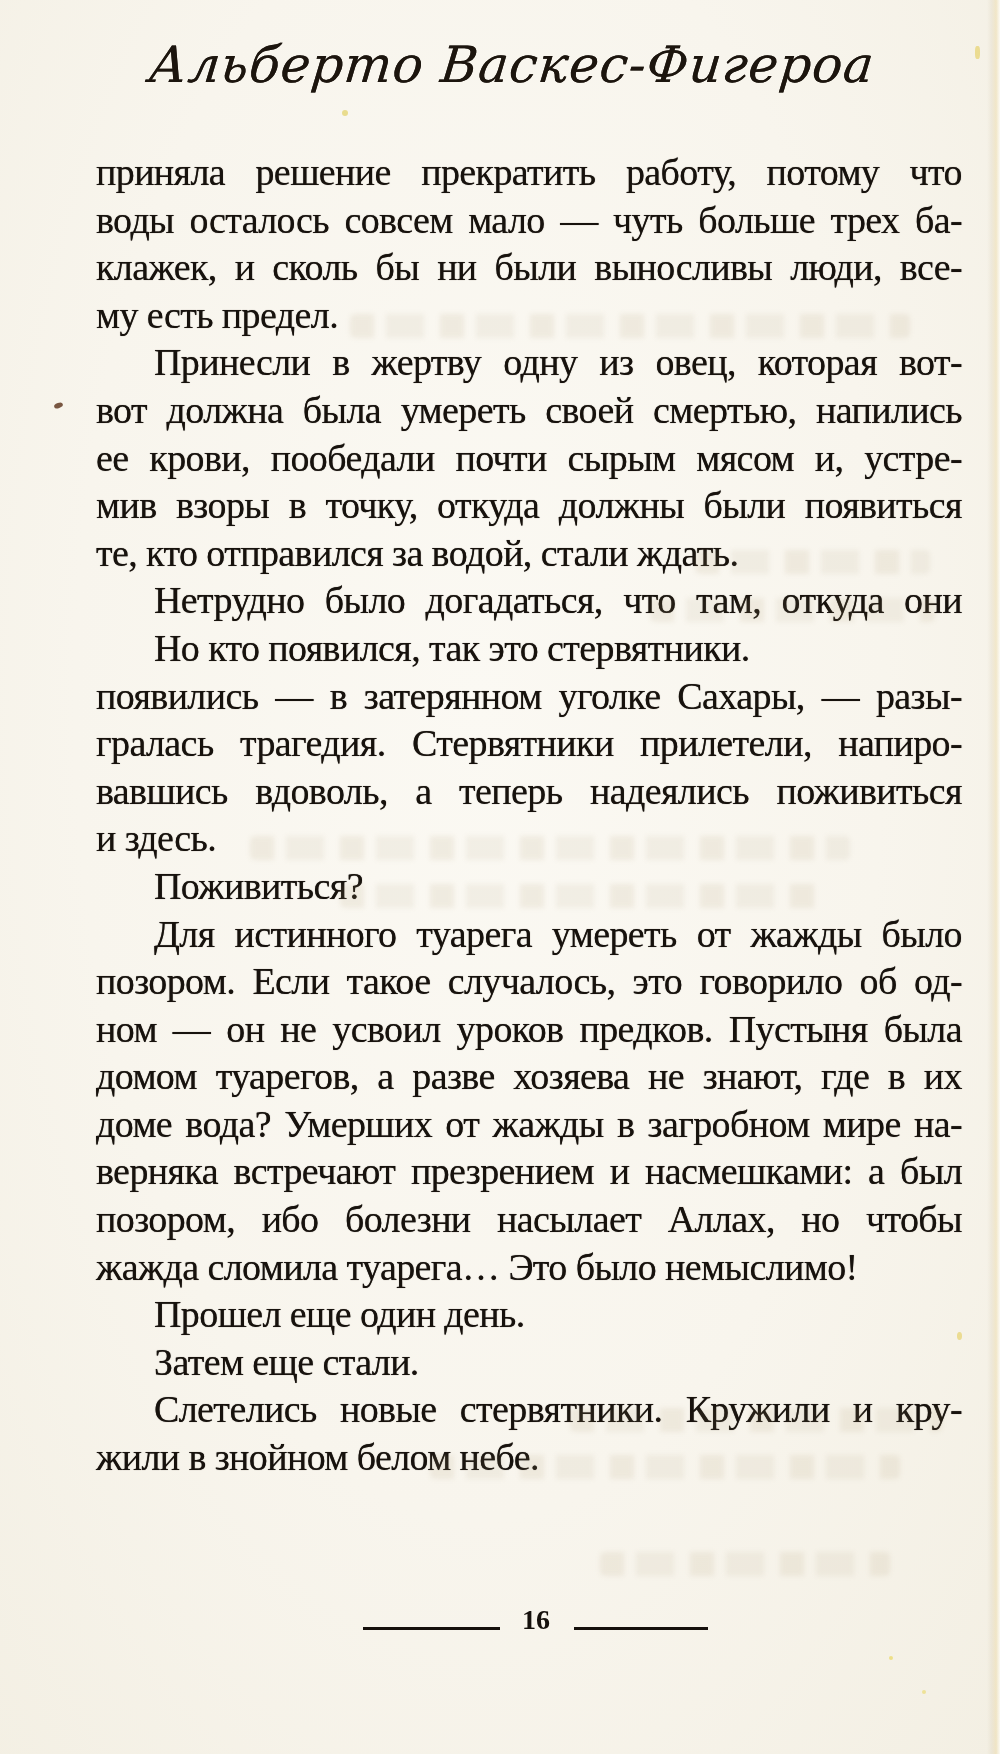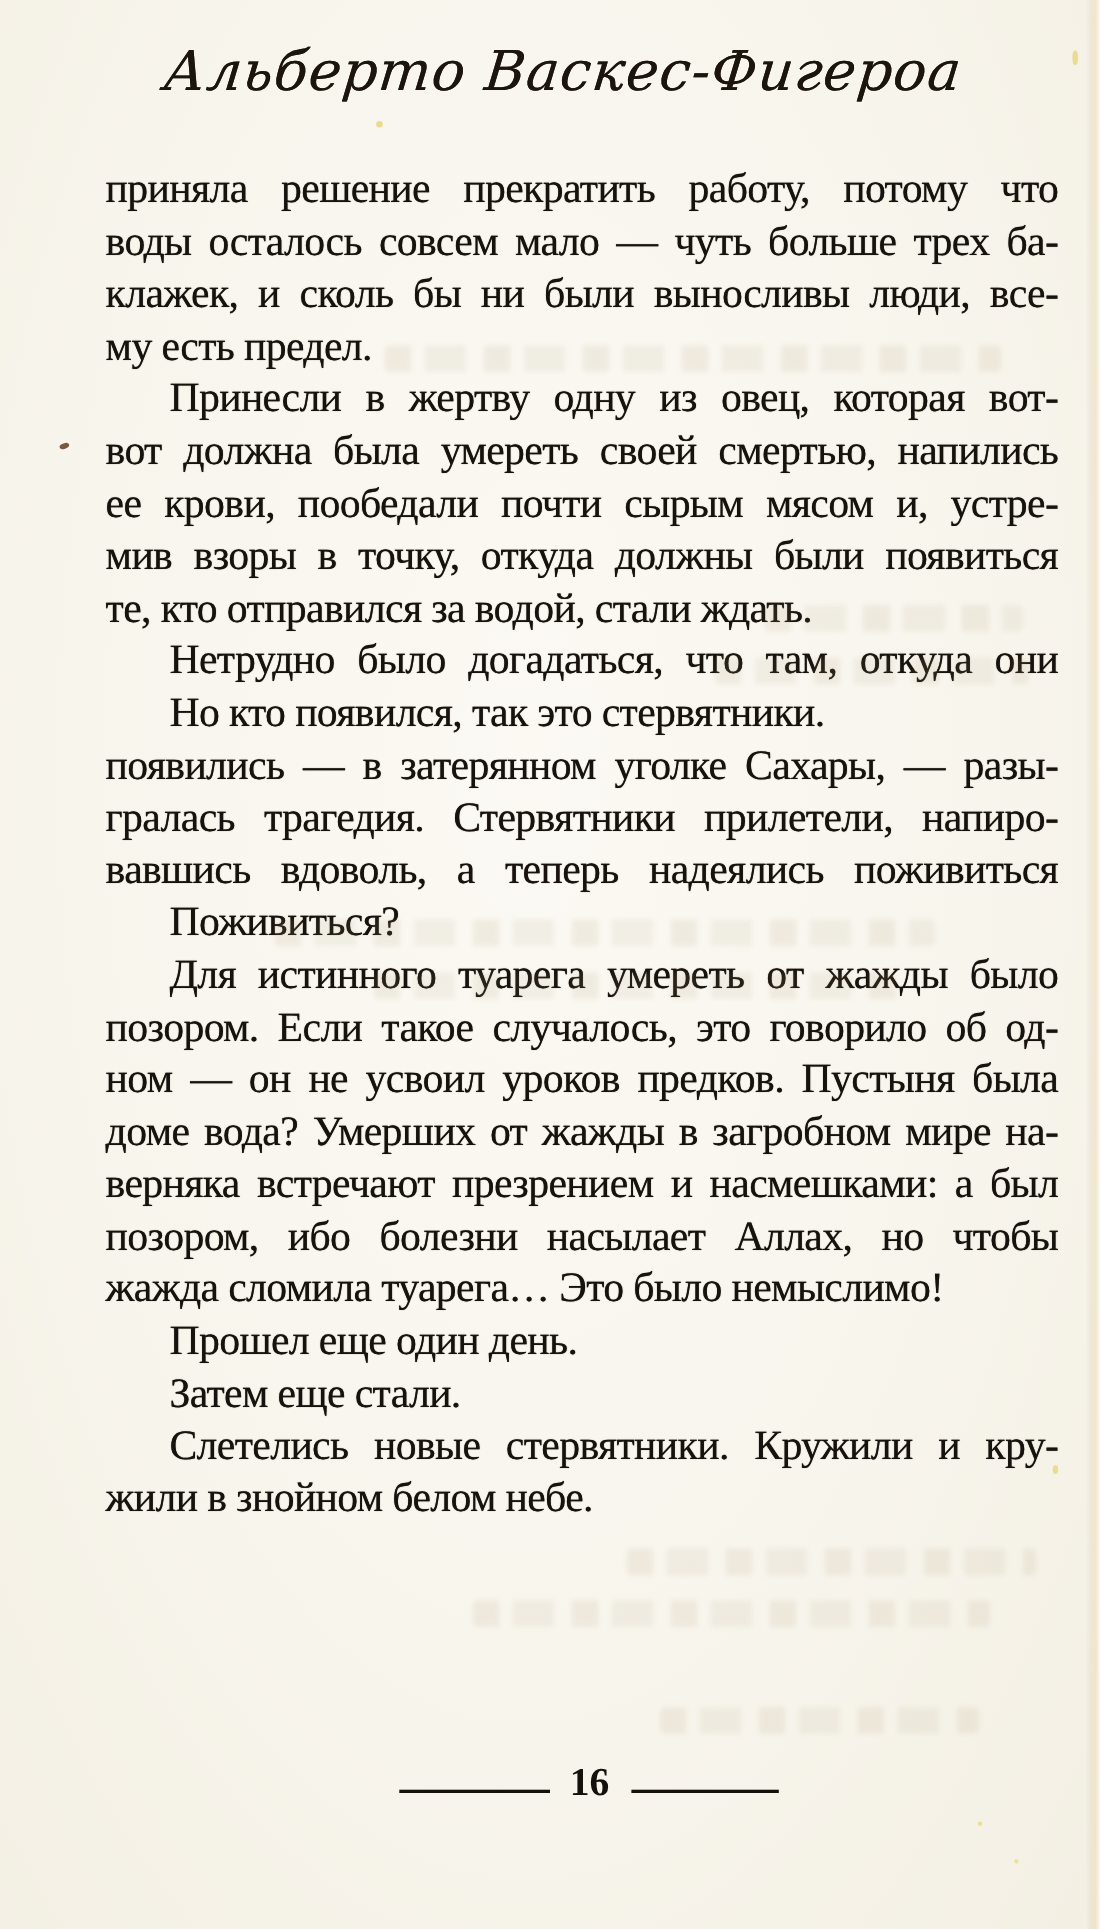--- a/index.html
+++ b/index.html
@@ -63,21 +63,21 @@
     width: 137px;
     background: #15100c;
   }
   .frule.right { width: 134px; }
   .pagenum {
     position: absolute;
     left: 500px;
     top: 1598px;
     width: 72px;
     text-align: center;
-    font-size: 36px;
+    font-size: 28px;
     line-height: 44px;
     font-weight: 700;
     color: #15100c;
   }
 
   
   .ghost {
     position: absolute;
     height: 24px;
     border-radius: 5px;
@@ -121,24 +121,26 @@
       <div class="line indent">Принесли в жертву одну из овец, которая вот-</div>
       <div class="line">вот должна была умереть своей смертью, напились</div>
       <div class="line">ее крови, пообедали почти сырым мясом и, устре-</div>
       <div class="line">мив взоры в точку, откуда должны были появиться</div>
       <div class="line endline">те, кто отправился за водой, стали ждать.</div>
       <div class="line indent">Нетрудно было догадаться, что там, откуда они</div>
       <div class="line indent endline">Но кто появился, так это стервятники.</div>
       <div class="line">появились — в затерянном уголке Сахары, — разы-</div>
       <div class="line">гралась трагедия. Стервятники прилетели, напиро-</div>
       <div class="line">вавшись вдоволь, а теперь надеялись поживиться</div>
+      <div class="line endline">и здесь.</div>
       <div class="line indent endline">Поживиться?</div>
       <div class="line indent">Для истинного туарега умереть от жажды было</div>
       <div class="line">позором. Если такое случалось, это говорило об од-</div>
       <div class="line">ном — он не усвоил уроков предков. Пустыня была</div>
+      <div class="line">домом туарегов, а разве хозяева не знают, где в их</div>
       <div class="line">доме вода? Умерших от жажды в загробном мире на-</div>
       <div class="line">верняка встречают презрением и насмешками: а был</div>
       <div class="line">позором, ибо болезни насылает Аллах, но чтобы</div>
       <div class="line endline">жажда сломила туарега… Это было немыслимо!</div>
       <div class="line indent endline">Прошел еще один день.</div>
       <div class="line indent endline">Затем еще стали.</div>
       <div class="line indent">Слетелись новые стервятники. Кружили и кру-</div>
       <div class="line endline">жили в знойном белом небе.</div>
     </div>
 

